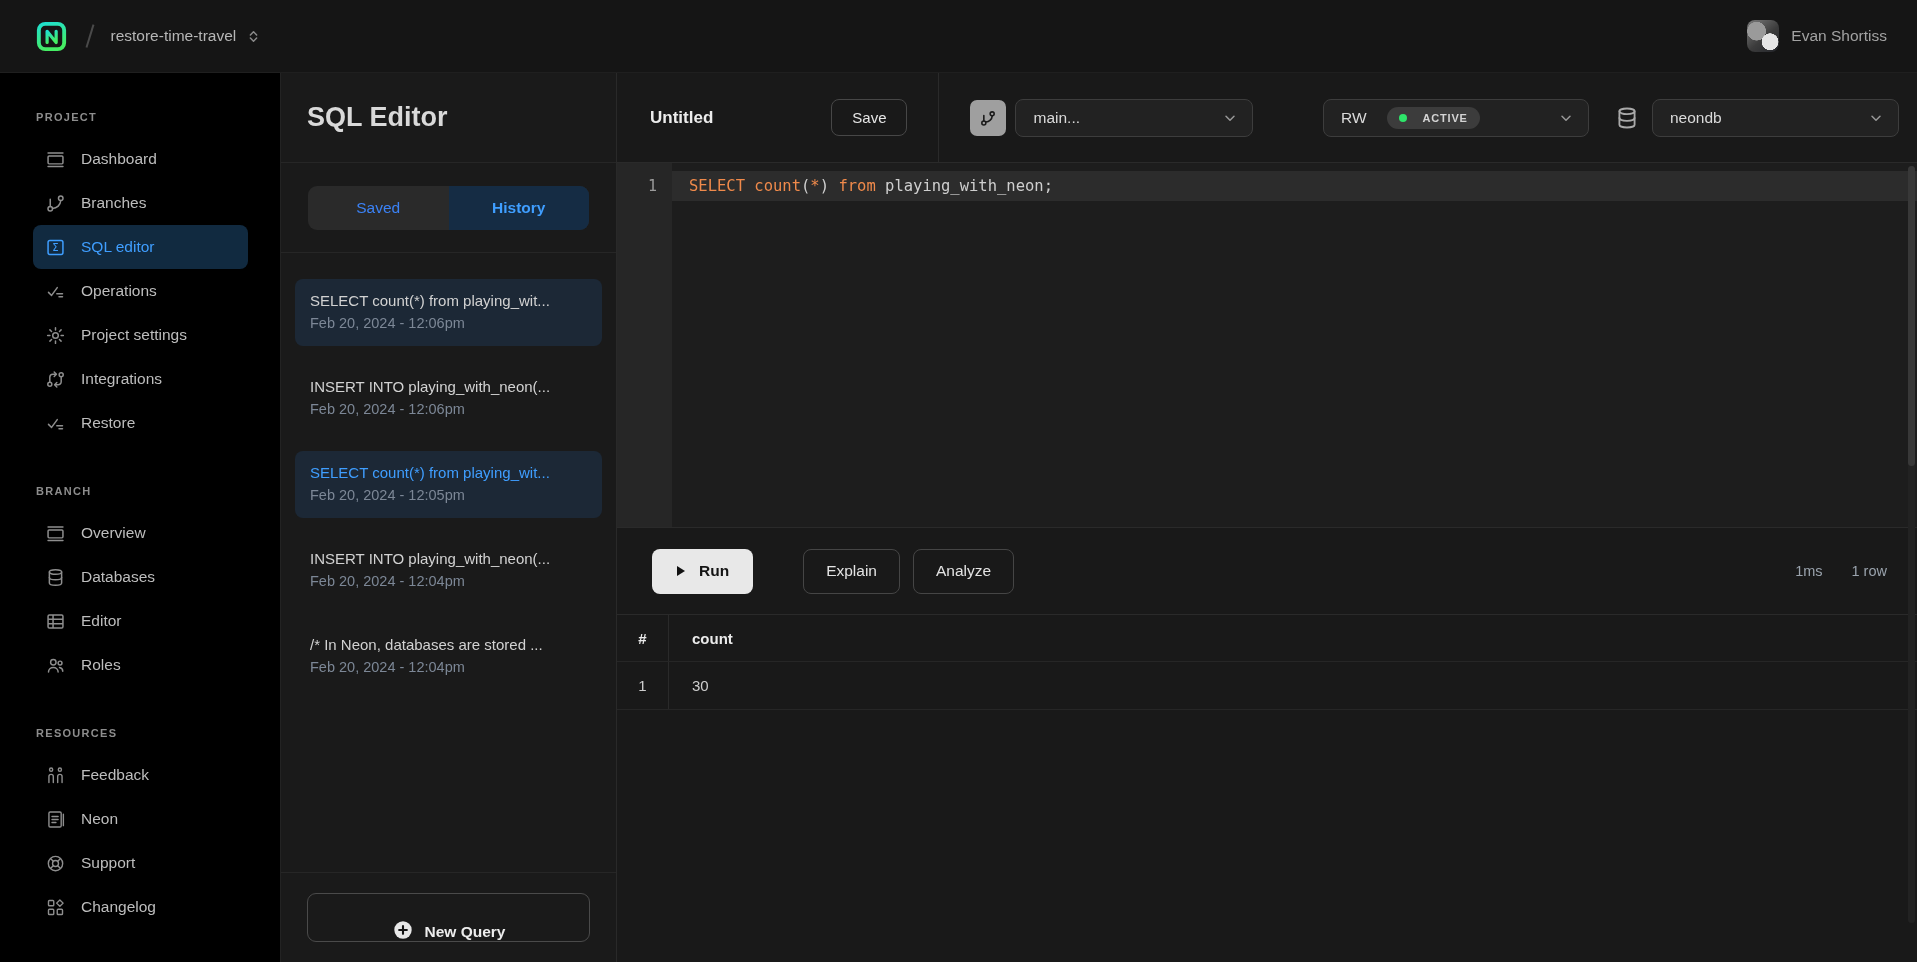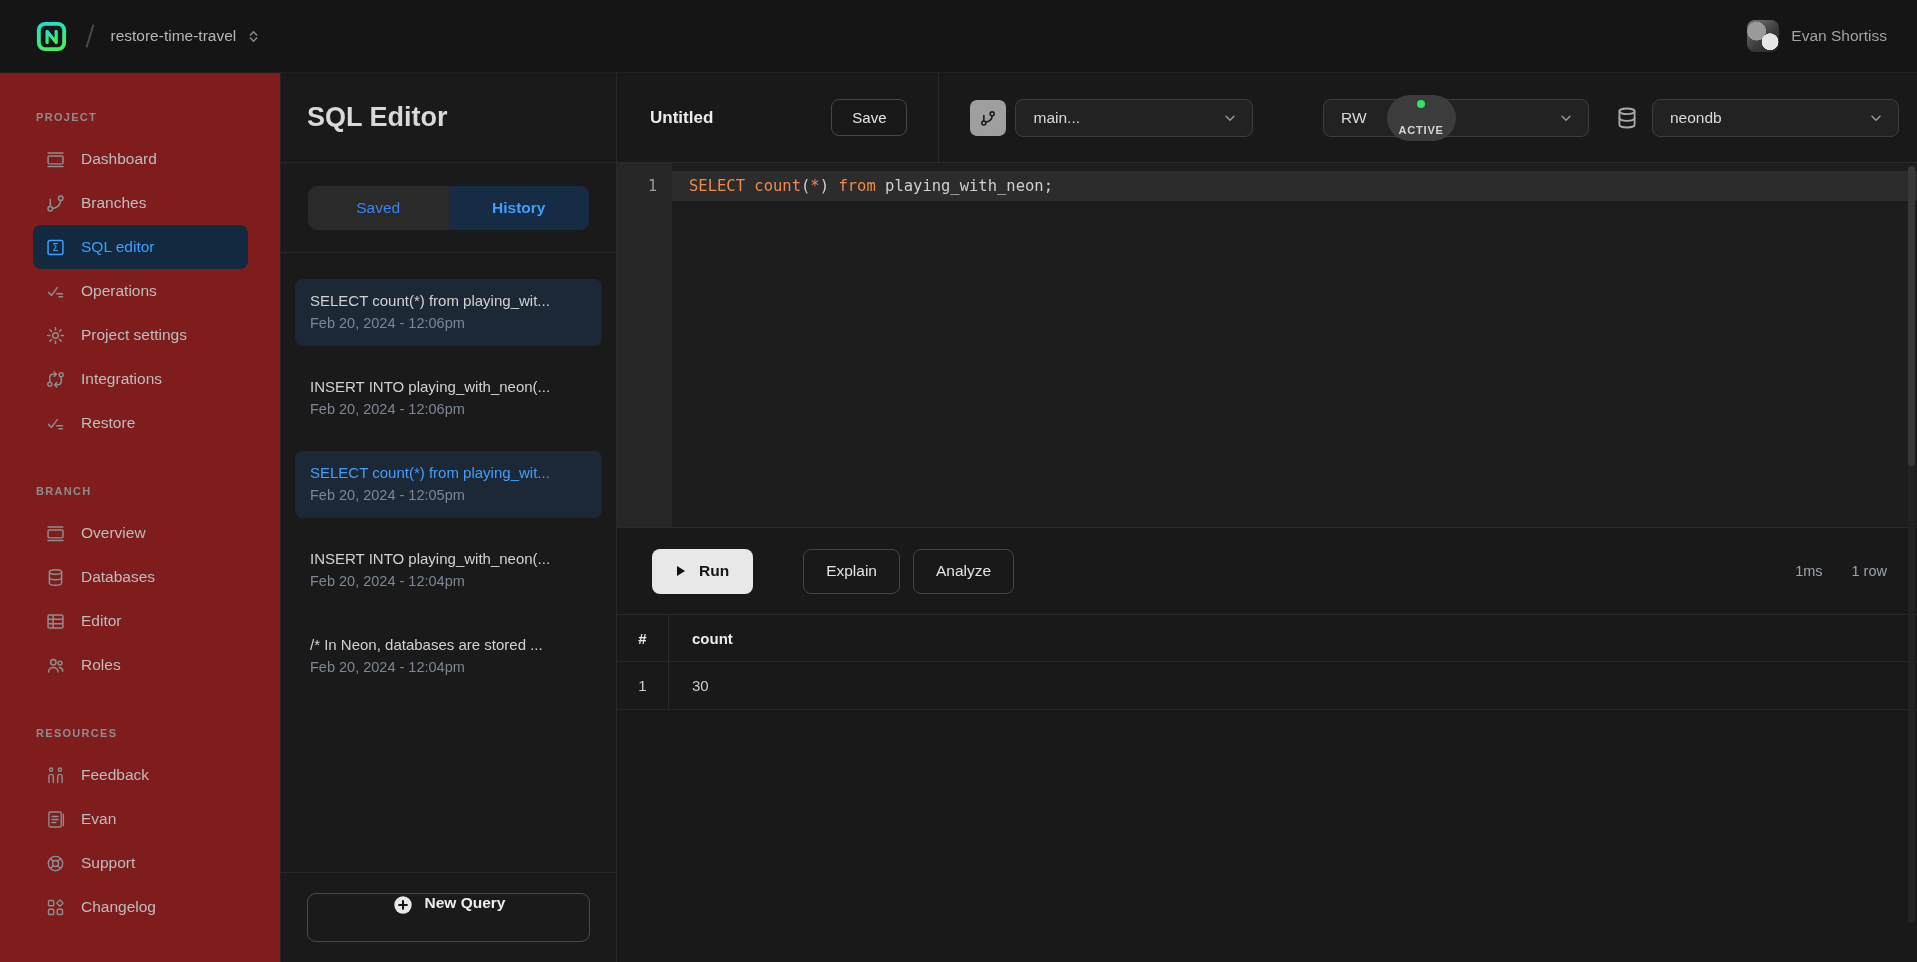--- a/index.html
+++ b/index.html
@@ -19,21 +19,21 @@
   .avatar { width:32px; height:32px; border-radius:8px; margin-right:12px;
     background:
       radial-gradient(circle at 72% 68%, #e6e6e6 0 26%, transparent 27%),
       radial-gradient(circle at 30% 35%, #9a9a9a 0 30%, transparent 31%),
       linear-gradient(140deg,#7d7d7d 0%, #3c3c3c 55%, #23252a 100%); }
   .username { color:#a2a2a2; font-size:15.5px; }
 
   .app { flex:1; display:flex; min-height:0; }
 
   
-  .sidebar { width:280px; flex:0 0 280px; background:#7f1d1d; padding-top:38px; overflow:hidden; }
+  .sidebar { width:280px; flex:0 0 280px; background:#000000; padding-top:38px; overflow:hidden; }
   .section-label { color:#8d8d8d; font-size:11px; font-weight:700; letter-spacing:1.3px;
     padding-left:36px; margin-bottom:14px; text-transform:uppercase; }
   .nav-section + .nav-section { margin-top:40px; }
   .nav-item { display:flex; align-items:center; height:44px; margin:0 32px 0 33px;
     padding-left:12px; border-radius:8px; color:#bdbdbd; cursor:pointer; }
   .nav-item .nav-icon { width:21px; height:21px; color:#8e8e8e; display:flex; flex:0 0 21px; }
   .nav-item .nav-icon svg { width:21px; height:21px; }
   .nav-item .nav-label { margin-left:15px; font-size:15.5px; }
   .nav-item.active { background:#112a40; color:#3f9eff; }
   .nav-item.active .nav-icon { color:#3f9eff; }
@@ -54,21 +54,21 @@
     gap:19px; overflow:hidden; }
   .history-item { padding:11px 15px; border-radius:8px; cursor:pointer; }
   .history-item.selected { background:#1c2836; }
   .hq { color:#d2d2d2; font-size:15px; line-height:22px; white-space:nowrap; overflow:hidden; }
   .hq.blue { color:#3f9eff; }
   .hd { color:#7c8796; font-size:14.5px; line-height:23px; }
   .panel-footer { height:90px; flex:0 0 90px; border-top:1px solid #262626;
     display:flex; align-items:center; padding:0 26px; }
   .new-query-btn { width:100%; height:49px; border:1px solid #4a4a4a; border-radius:9px;
     background:transparent; color:#ededed; font-size:15.5px; font-weight:600;
-    display:flex; align-items:flex-start; justify-content:center; gap:11px; cursor:pointer;
+    display:flex; align-items:flex-end; justify-content:center; gap:11px; cursor:pointer;
     font-family:"Liberation Sans", sans-serif; }
 
   
   .main { flex:1; background:#191919; display:flex; flex-direction:column; position:relative; min-width:0; }
   .toolbar { height:90px; flex:0 0 90px; border-bottom:1px solid #2a2a2a;
     display:flex; align-items:center; padding:0 18px 0 33px; }
   .doc-title { color:#ececec; font-size:17px; font-weight:600; }
   .btn-outline { height:37px; padding:0 20px; border:1px solid #474747; border-radius:8px;
     background:transparent; color:#e6e6e6; font-size:15px; cursor:pointer;
     font-family:"Liberation Sans", sans-serif; }
@@ -77,21 +77,21 @@
   .branch-chip { width:36px; height:36px; border-radius:7px; background:#9f9f9f;
     display:flex; align-items:center; justify-content:center; color:#1a1a1a; cursor:pointer; }
   .select { height:38px; background:#222222; border:1px solid #3d3d3d; border-radius:8px;
     display:flex; align-items:center; padding:0 14px 0 17px; cursor:pointer; }
   .select .sel-label { color:#dadada; font-size:15.5px; }
   .select .chev { margin-left:auto; color:#9a9a9a; display:flex; }
   .branch-select { width:238px; margin-left:9px; }
   .compute-select { width:266px; }
   .db-select { width:247px;gap:44px; }
   .status-pill { display:flex; align-items:center; gap:16px; background:#3c3c3c;
-    border-radius:99px; padding:5px 12px; margin-left:20px;flex-direction:column; }
+    border-radius:99px; padding:5px 12px; margin-left:20px; }
   .status-dot { width:8px; height:8px; border-radius:50%; background:#2ee56a; }
   .status-text { color:#d4d4d4; font-size:11px; font-weight:600; letter-spacing:0.8px; }
   .db-icon { color:#a9a9a9; margin:0 12px 0 25px; display:flex; }
   .tb-spacer { flex:1; }
 
   
   .editor { height:365px; flex:0 0 365px; display:flex; background:#1d1d1d;
     border-bottom:1px solid #2a2a2a; position:relative;
     font-family:"DejaVu Sans Mono", monospace; }
   .gutter { width:55px; flex:0 0 55px; background:#262626; color:#9b9b9b; font-size:15px;
@@ -311,21 +311,21 @@
               <span class="nav-label">Feedback</span>
             </div>
 
             <div class="nav-item">
               <span class="nav-icon">
                 <svg viewBox="0 0 24 24" fill="none" stroke="currentColor" stroke-width="1.6" stroke-linecap="round" stroke-linejoin="round">
                   <rect x="4.5" y="3.5" width="14" height="17" rx="1.4"></rect>
                   <path d="M8 8.5h7M8 12h7M8 15.5h4.5M21 6v13"></path>
                 </svg>
               </span>
-              <span class="nav-label">Evan</span>
+              <span class="nav-label">Neon</span>
             </div>
 
             <div class="nav-item">
               <span class="nav-icon">
                 <svg viewBox="0 0 24 24" fill="none" stroke="currentColor" stroke-width="1.6" stroke-linecap="round">
                   <circle cx="12" cy="12" r="8.2"></circle>
                   <circle cx="12" cy="12" r="3.4"></circle>
                   <path d="M6.5 6.5l3 3M14.5 14.5l3 3M17.5 6.5l-3 3M9.5 14.5l-3 3"></path>
                 </svg>
               </span>

